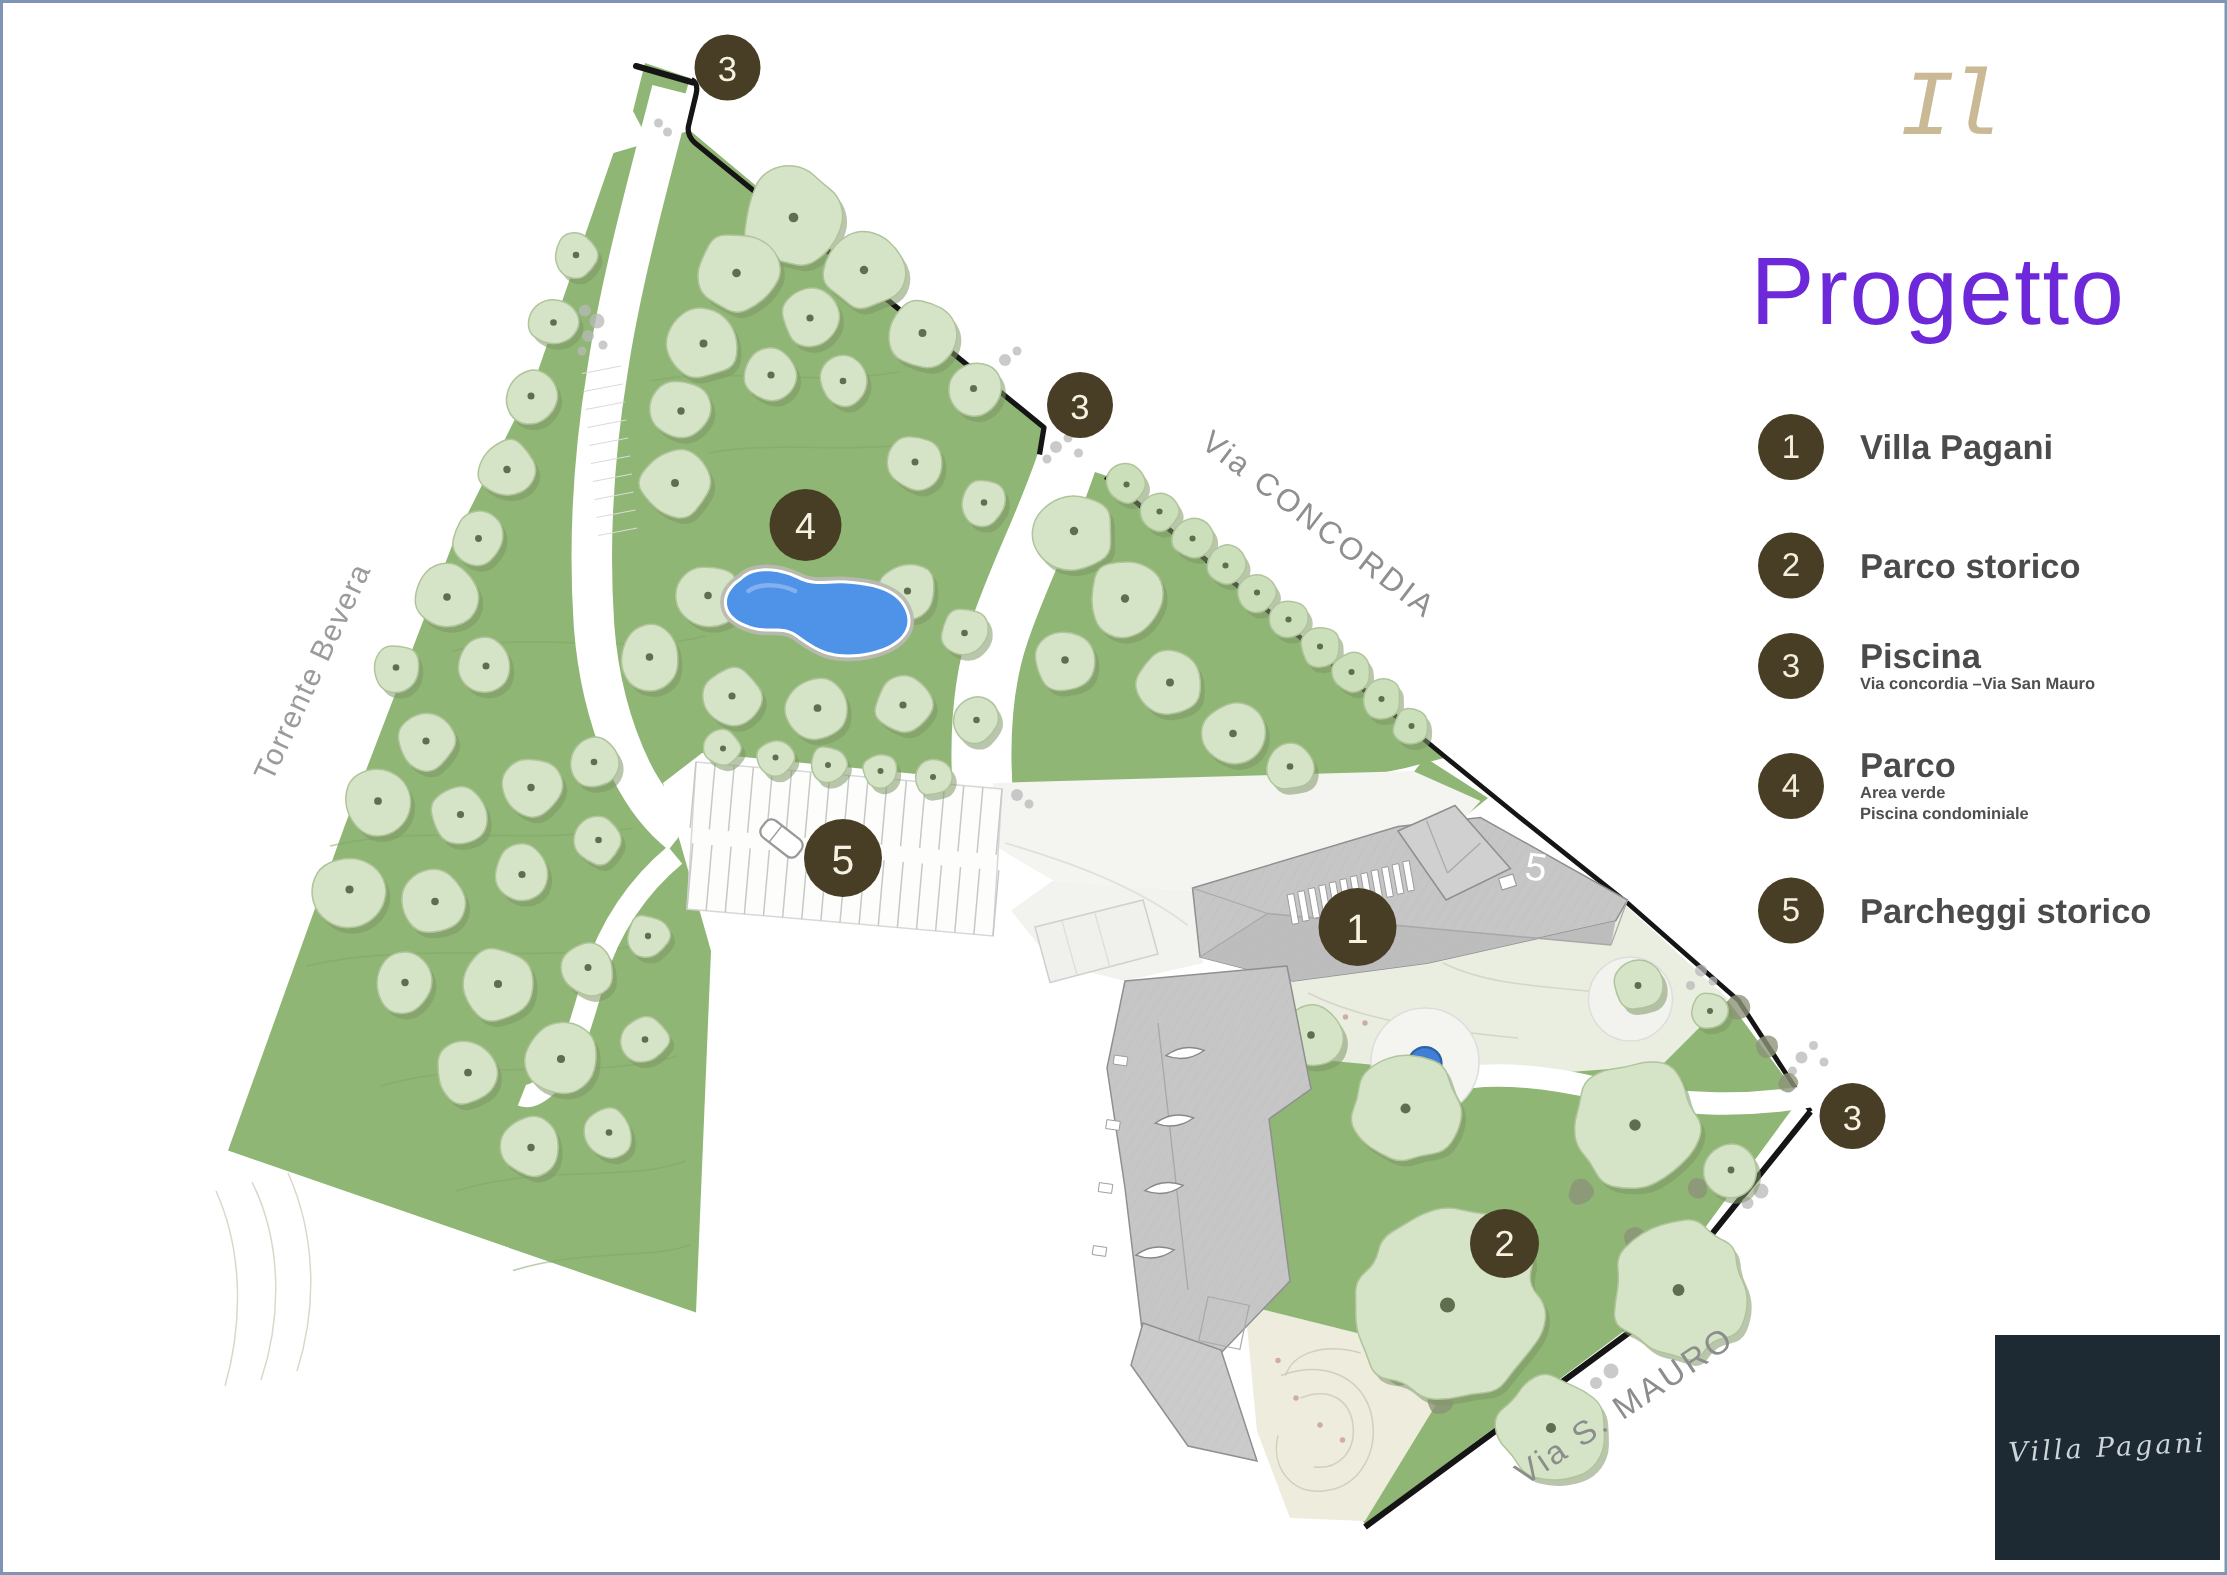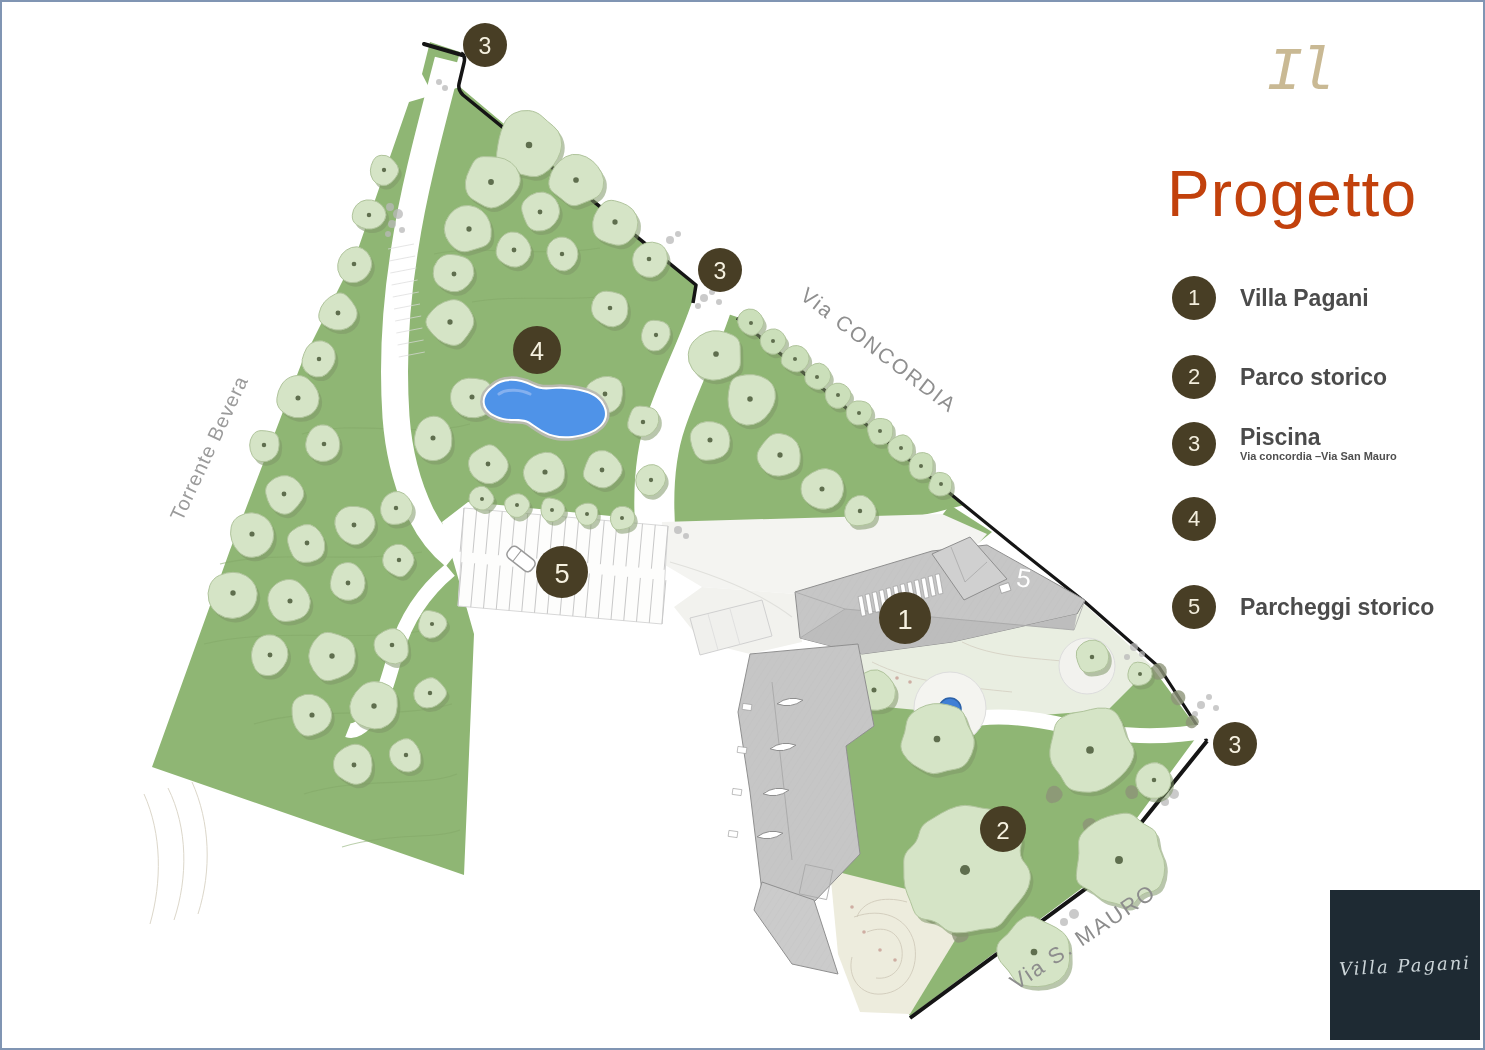--- a/index.html
+++ b/index.html
@@ -537,21 +537,21 @@
         </g>
       </g>
       <g>
         <text x="877" y="348" fill="#8f8f8f" font-size="21" letter-spacing="2" text-anchor="middle" dominant-baseline="central" transform="rotate(37.5 877 348)">Via CONCORDIA</text>
         <text x="1081" y="935" fill="#8d8d8d" font-size="22" letter-spacing="2" text-anchor="middle" dominant-baseline="central" transform="rotate(-34 1081 935)">Via S. MAURO</text>
         <text x="207" y="446" fill="#9b9b9b" font-size="20" letter-spacing="1" text-anchor="middle" dominant-baseline="central" transform="rotate(-65 207 446)">Torrente Bevera</text>
       </g>
     </svg>
 
   <div class="logo-mark" style="color: rgb(201, 185, 148);">Il</div>
-  <div class="page-title" style="color: #c2410c;">Progetto</div>
+  <div class="page-title" style="color: #6d28d9;">Progetto</div>
 
   <div class="legend">
     <div class="legend-row" style="top:274px;">
       <div class="legend-badge" style="background: rgb(72, 62, 37);">1</div>
       <div class="legend-texts">
         <span class="legend-title">Villa Pagani</span>
 
       </div>
     </div>
     <div class="legend-row" style="top:353px;">
@@ -563,20 +563,25 @@
     </div>
     <div class="legend-row" style="top:420px;">
       <div class="legend-badge" style="background: rgb(72, 62, 37);">3</div>
       <div class="legend-texts">
         <span class="legend-title">Piscina</span>
         <span class="legend-sub">Via concordia –Via San Mauro</span>
       </div>
     </div>
     <div class="legend-row" style="top:495px;">
       <div class="legend-badge" style="background: rgb(72, 62, 37);">4</div>
+      <div class="legend-texts">
+        <span class="legend-title">Parco</span>
+        <span class="legend-sub">Area verde</span>
+        <span class="legend-sub">Piscina condominiale</span>
+      </div>
     </div>
     <div class="legend-row" style="top:583px;">
       <div class="legend-badge" style="background: rgb(72, 62, 37);">5</div>
       <div class="legend-texts">
         <span class="legend-title">Parcheggi storico</span>
 
       </div>
     </div>
   </div>
 

